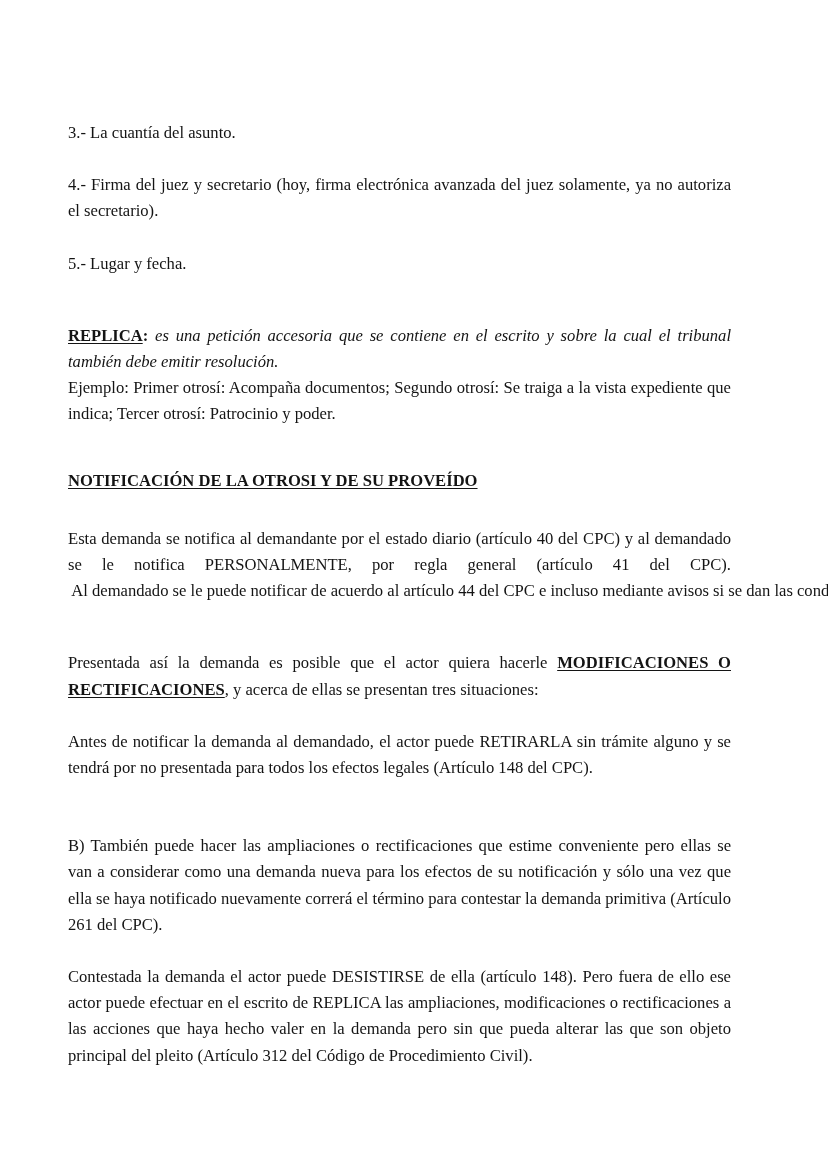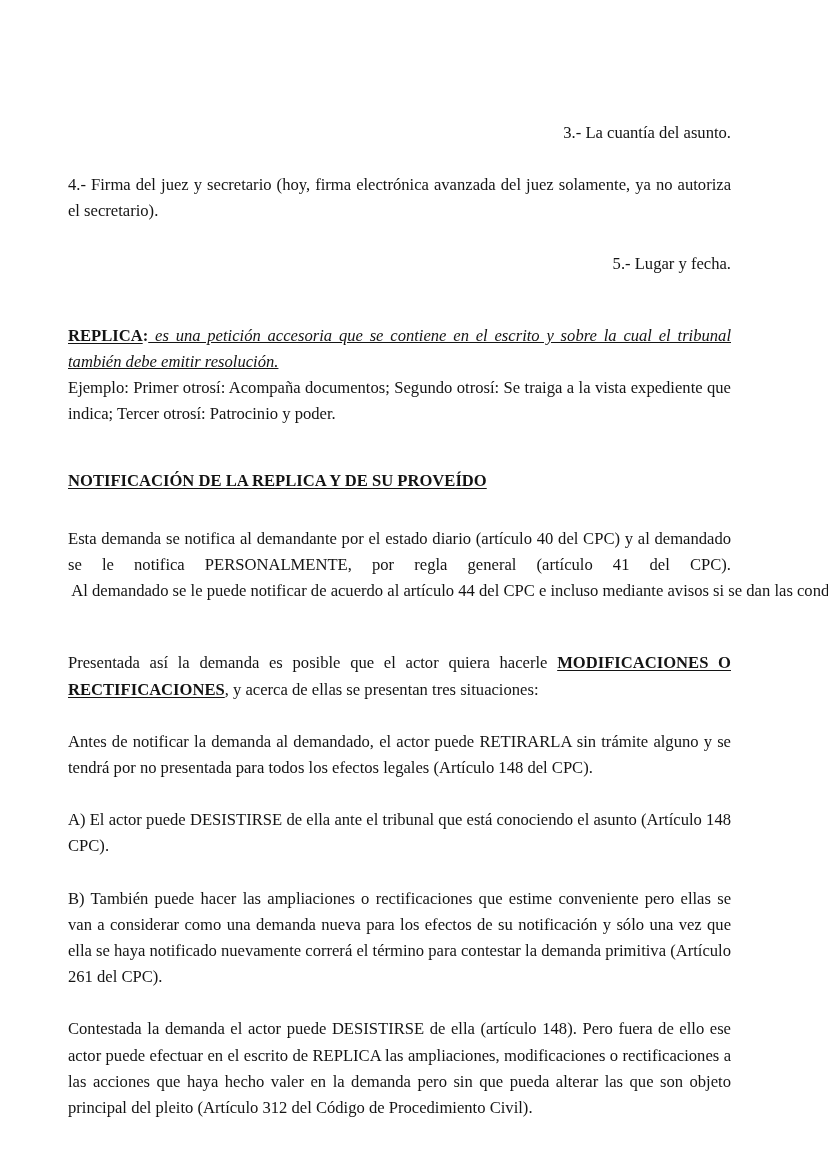--- a/index.html
+++ b/index.html
@@ -28,31 +28,31 @@
   }
   p.para {
     margin: 0;
     font-size: 16.6px;
     line-height: 26.2px;
     text-align: justify;
     text-justify: inter-word;
     hyphens: none;
   }
   p.left {
-    text-align: right;
+    text-align: left;
   }
   .gap-md  { height: 26px; }
   .gap-lg  { height: 32px; }
   .gap-xl  { height: 40px; }
   .gap-xxl { height: 46px; }
 
   .b  { font-weight: bold; }
   .u  { text-underline-offset: 2px; }
   .bu { font-weight: bold; text-decoration: underline; text-underline-offset: 2px; }
-  .i  { font-style: italic; text-decoration: underline; }
+  .i  { font-style: italic; }
 
   h2.heading {
     margin: 0;
     font-size: 16.6px;
     line-height: 26.2px;
     font-weight: bold;
     text-decoration: underline;
     text-underline-offset: 2px;
     text-align: left;
   }
@@ -75,37 +75,36 @@
     <p class="para left">5.- Lugar y fecha.</p>
 
     <div class="gap-xxl"></div>
 
     <p class="para"><span class="bu">REPLICA</span><span class="b">:</span><span class="i"> es una petición accesoria que se contiene en el escrito y sobre la cual el tribunal también debe emitir resolución.</span></p>
 
     <p class="para">Ejemplo: Primer otrosí: Acompaña documentos; Segundo otrosí: Se traiga a la vista expediente que indica; Tercer otrosí: Patrocinio y poder.</p>
 
     <div class="gap-xl"></div>
 
-    <h2 class="heading">NOTIFICACIÓN DE LA REPLICA Y DE SU PROVEÍDO</h2>
+    <h2 class="heading">NOTIFICACIÓN DE LA OTROSI Y DE SU PROVEÍDO</h2>
 
     <div class="gap-lg"></div>
 
     <p class="para"><span>Esta demanda se notifica </span><span class="u">al demandante</span><span> por el estado diario (artículo 40 del CPC) y al </span><span class="u">demandado</span><span> se le notifica PERSONALMENTE, por regla general (artículo 41 del CPC).</span><span class="nbsp-lead"> Al demandado se le puede notificar de acuerdo al artículo 44 del CPC e incluso mediante avisos si se dan las condiciones en cada caso. Artículo 54 del CPC.</span></p>
 
     <div class="gap-xxl"></div>
 
     <p class="para"><span class="u">Presentada así la demanda es posible que el actor quiera hacerle </span><span class="bu">MODIFICACIONES O RECTIFICACIONES</span><span>, y acerca de ellas se presentan tres situaciones:</span></p>
 
     <div class="gap-md"></div>
 
     <p class="para">Antes de notificar la demanda al demandado, el actor puede RETIRARLA sin trámite alguno y se tendrá por no presentada para todos los efectos legales (Artículo 148 del CPC).</p>
 
     <div class="gap-md"></div>
 
-    <p class="para">A) El actor puede DESISTIRSE de ella ante el tribunal que está conociendo el asunto (Artículo 148 CPC).</p>
 
     <div class="gap-md"></div>
 
     <p class="para">B) También puede hacer las ampliaciones o rectificaciones que estime conveniente pero ellas se van a considerar como una demanda nueva para los efectos de su notificación y sólo una vez que ella se haya notificado nuevamente correrá el término para contestar la demanda primitiva (Artículo  261 del CPC).</p>
 
     <div class="gap-md"></div>
 
     <p class="para">Contestada la demanda el actor puede DESISTIRSE de ella (artículo 148). Pero fuera de ello ese actor puede efectuar en el escrito de REPLICA las ampliaciones, modificaciones o rectificaciones a las acciones que haya hecho valer en la demanda pero sin que pueda alterar las que son objeto principal del pleito (Artículo 312 del Código de Procedimiento Civil).</p>
 
   </div>

